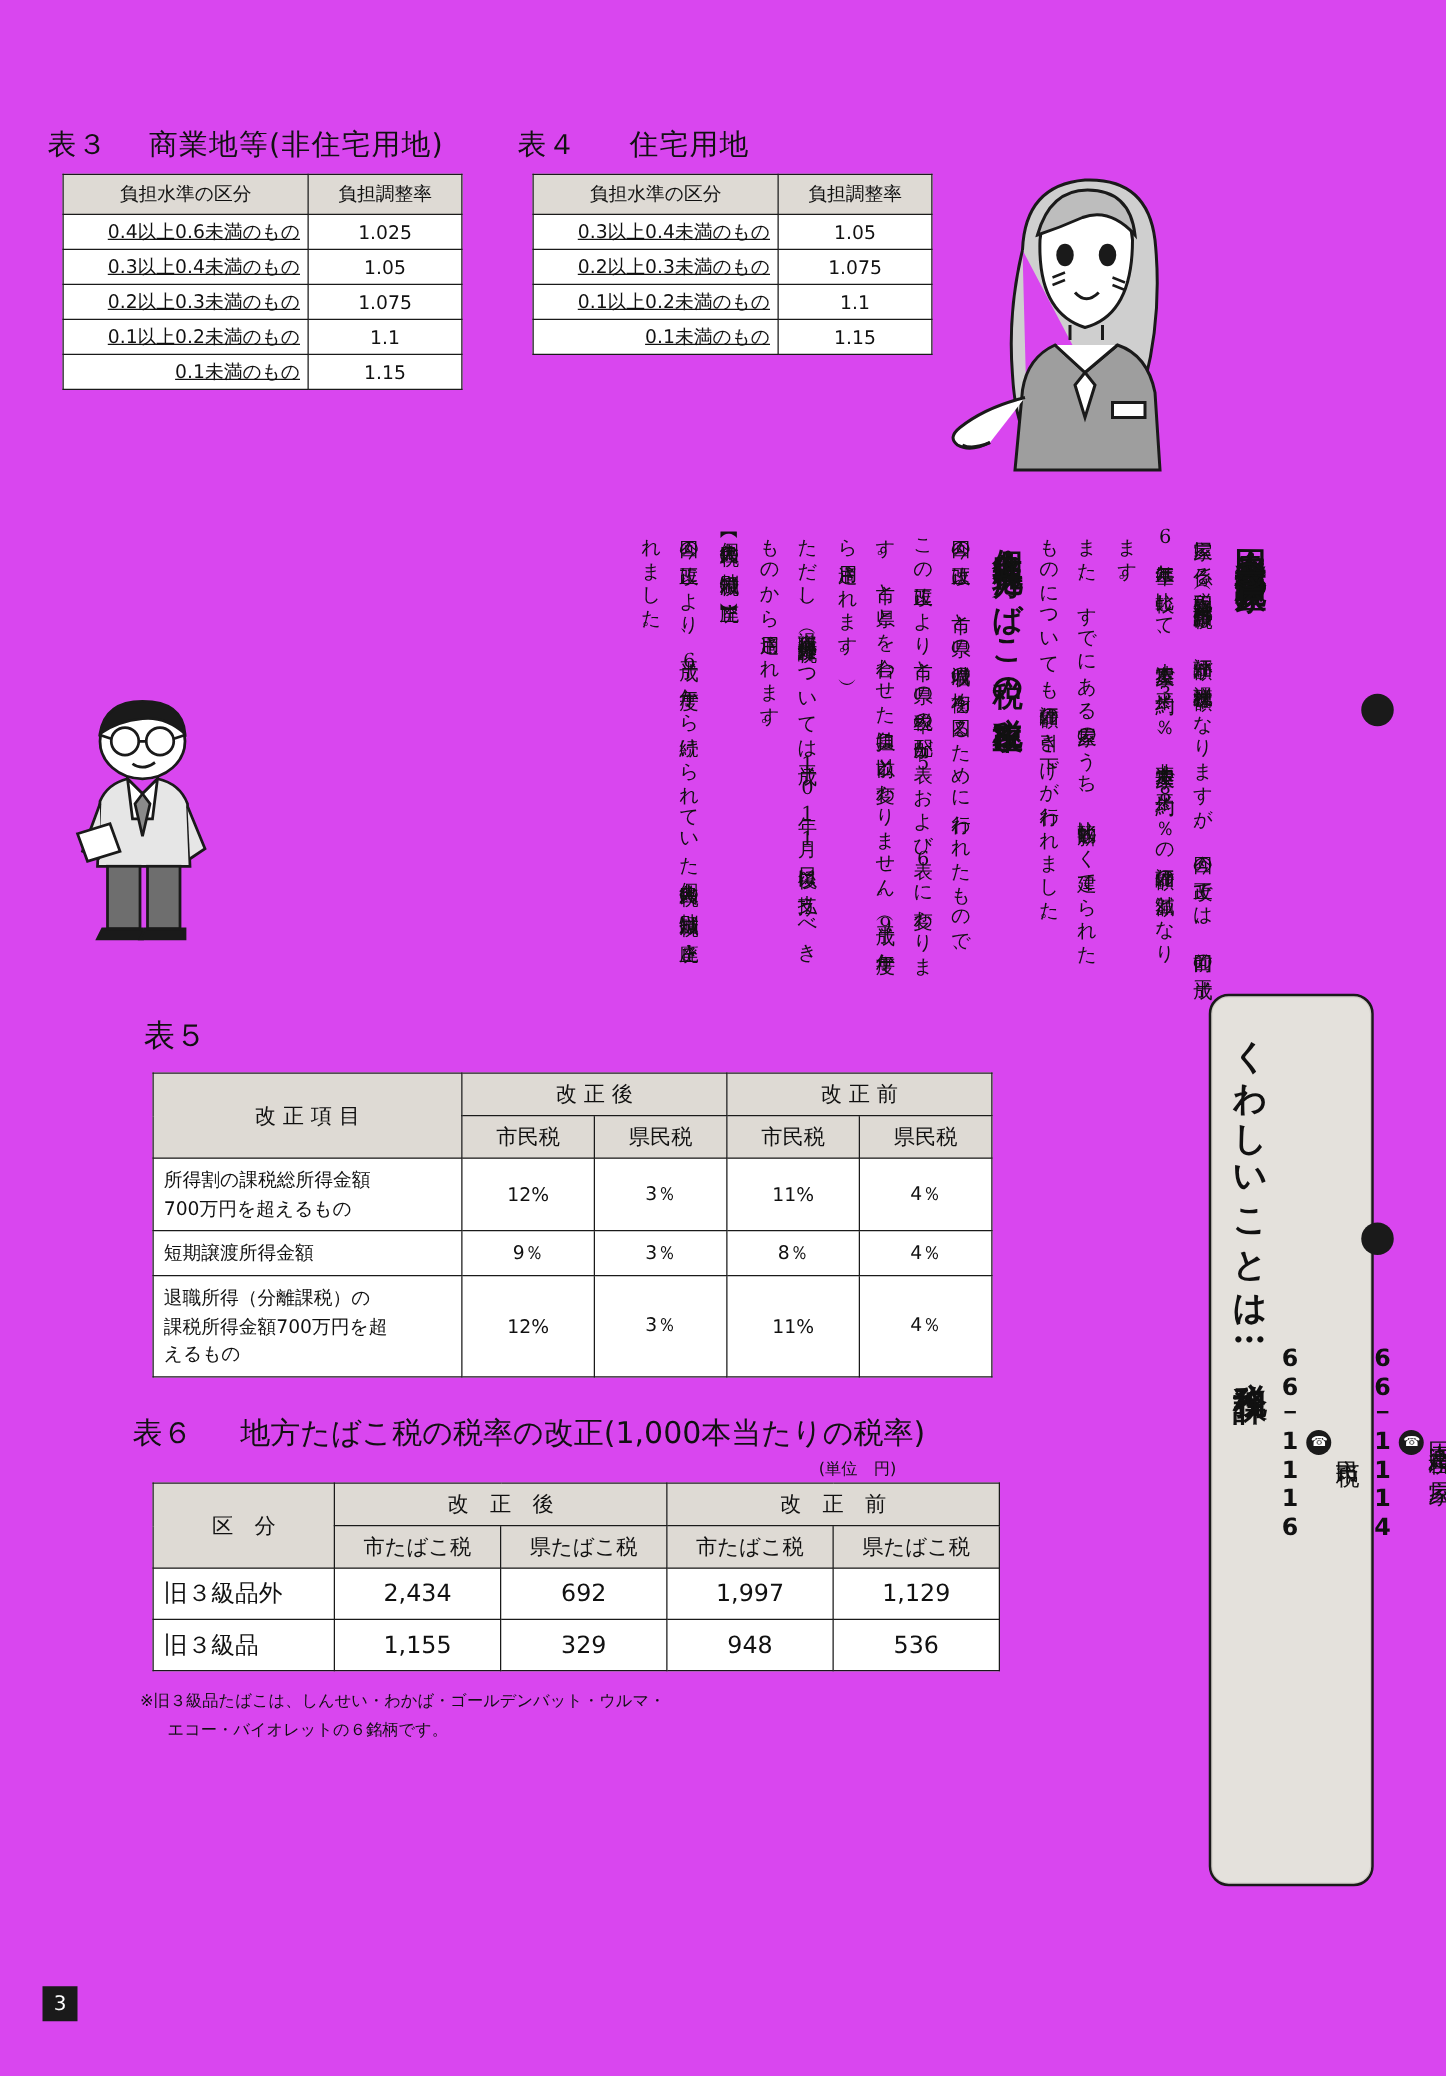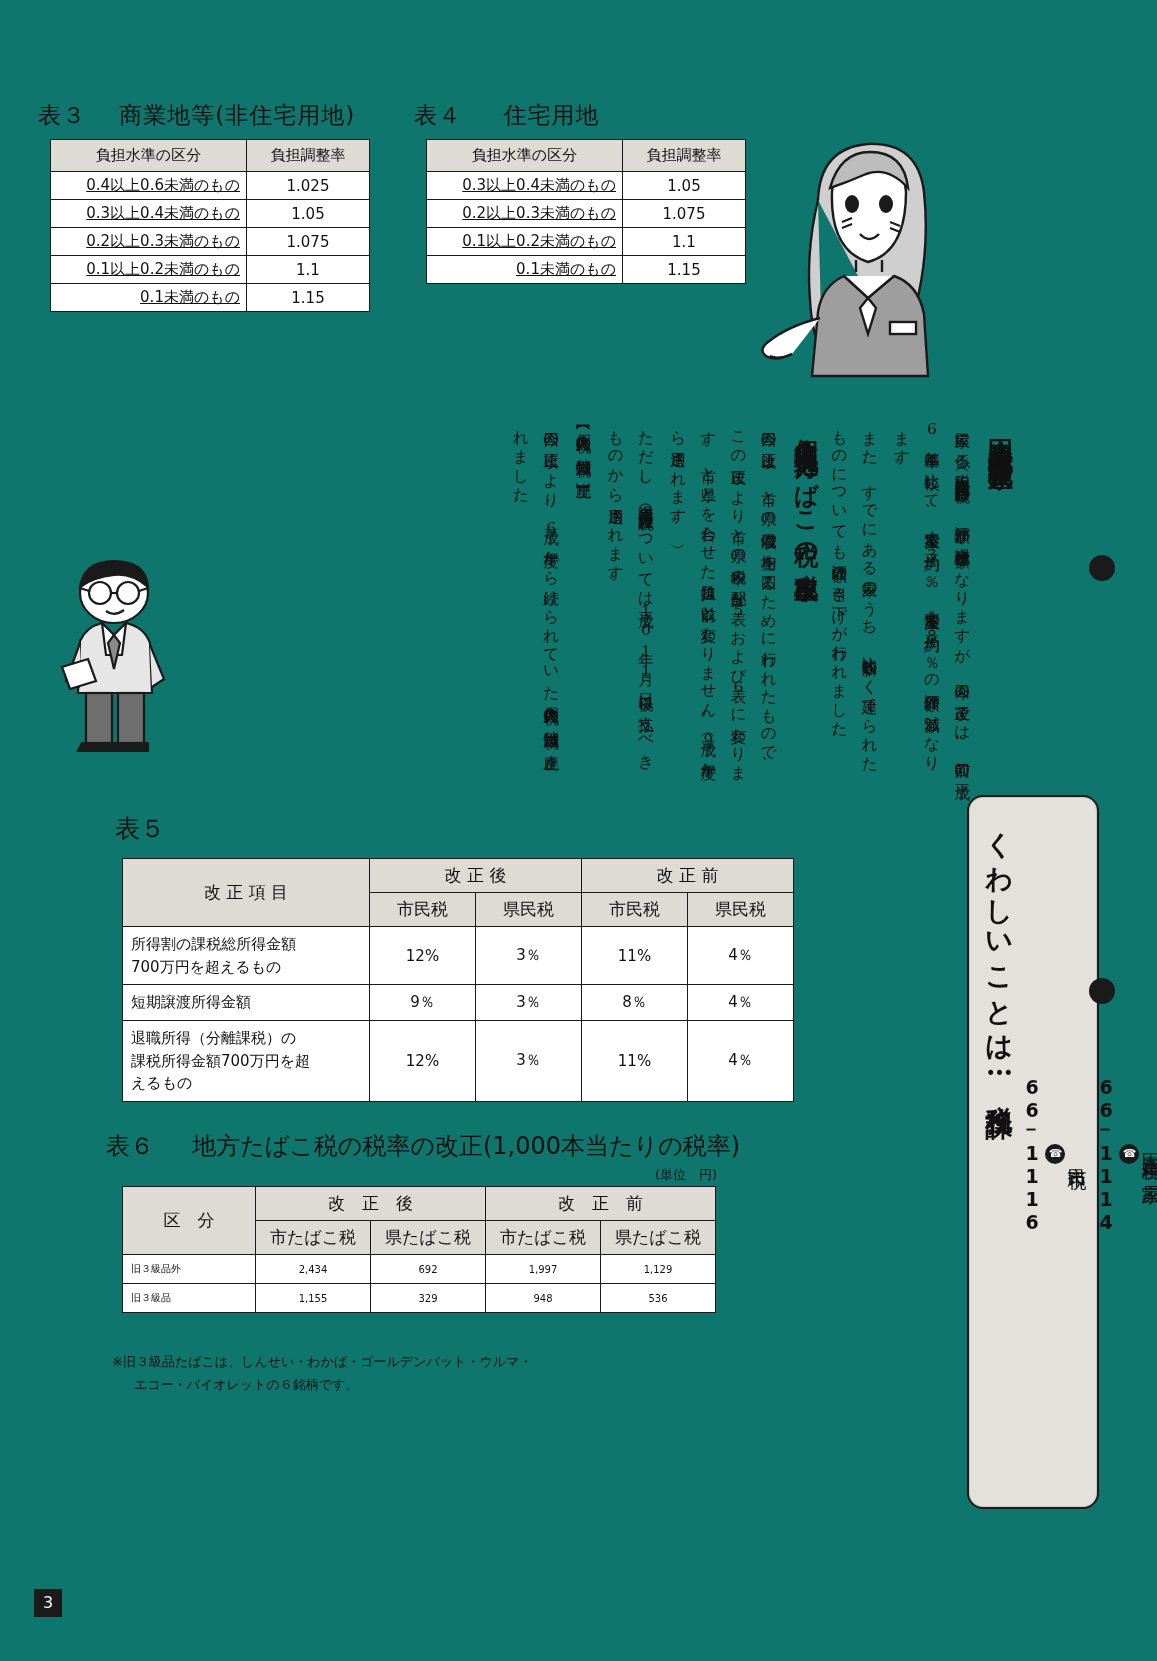--- a/index.html
+++ b/index.html
@@ -6,21 +6,21 @@
   body {
     width:1157px; height:1661px;
     background:#eceae6;
     font-family:"DejaVu Sans", sans-serif;
     color:#111;
     position:relative;
     overflow:hidden;
   }
   .page {
     position:absolute; inset:0;
-    background:#0f766e;
+    background:#d946ef;
   }
   
   table.grid {
     border-collapse:collapse;
     background:#fff;
     margin-left:12px;
   }
   table.grid th, table.grid td {
     border:1px solid #1a1a1a;
     font-weight:normal;
@@ -88,23 +88,23 @@
   #t5 { position:absolute; left:110px; top:858px; }
   table.t5 { width:672px; }
   table.t5 th { background:#dedad4; font-size:17px; padding:5px 4px; }
   table.t5 td { font-size:15px; padding:8px 4px; }
   table.t5 td.item { text-align:left; font-size:15px; line-height:1.5; padding:6px 8px; width:230px;}
 
   
   #t6-cap { position:absolute; left:106px; top:1130px; font-size:24px; white-space:nowrap;}
   #t6-unit { position:absolute; left:655px; top:1166px; font-size:13px; }
   #t6 { position:absolute; left:110px; top:1186px; }
-  table.t6 { width:594px; }
+  table.t6 { width:678px; }
   table.t6 th { background:#dedad4; font-size:17px; padding:5px 4px; }
-  table.t6 td { font-size:10px; padding:7px 4px; }
+  table.t6 td { font-size:19px; padding:7px 16px; }
   table.t6 td.kb { text-align:left; padding-left:8px; width:120px; }
 
   #t6-note { position:absolute; left:112px; top:1350px; font-size:13px; line-height:1.8; }
   #t6-note div:nth-child(2){ padding-left:22px; }
 
   
   #sidebox {
     position:absolute; right:58px; top:795px;
     width:128px; height:710px;
     border:2px solid #1a1a1a;

